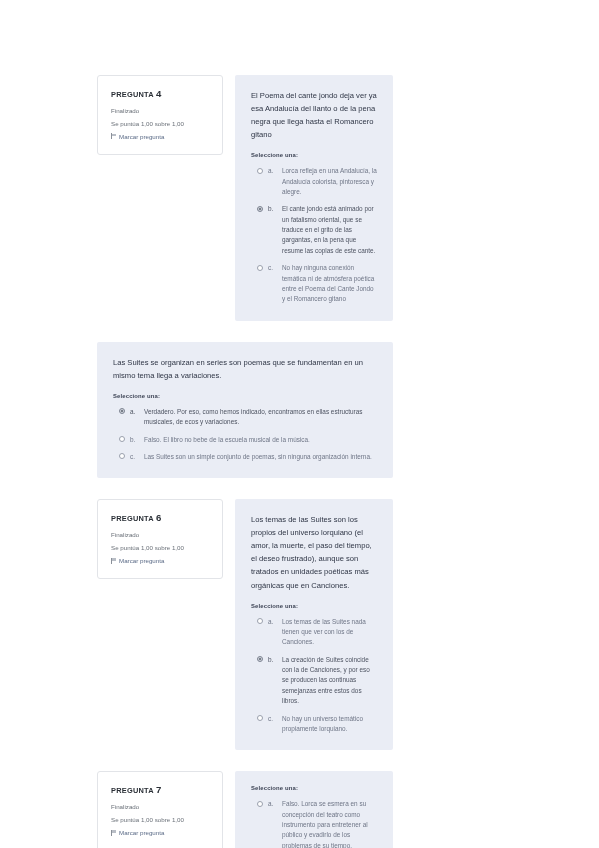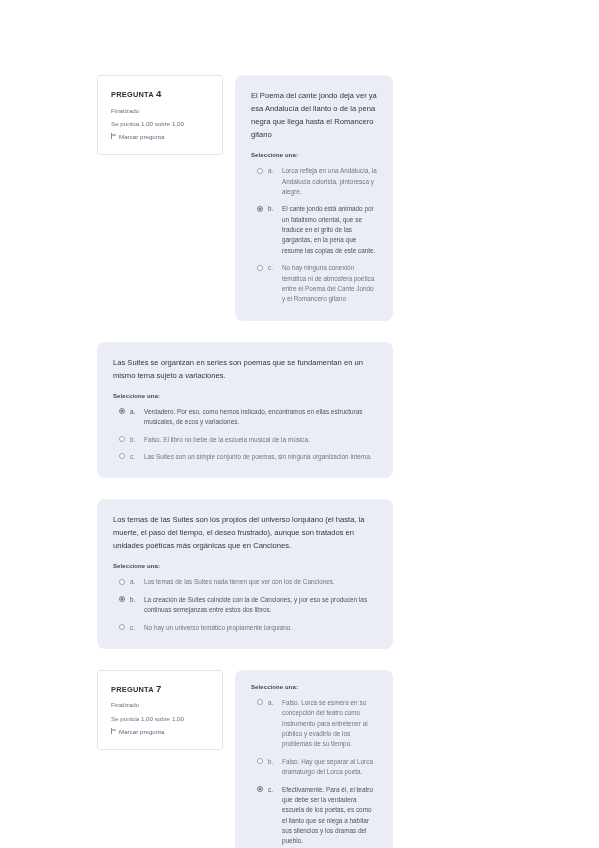--- a/index.html
+++ b/index.html
@@ -86,21 +86,21 @@
     content: "";
     position: absolute;
     left: 1px; top: 0.5px;
     width: 3.5px; height: 2.6px;
     background: #b9bec6;
   }
   
   .qpanel {
     flex: 1 1 auto;
     background: #eaedf5;
-    border-radius: 8px;
+    border-radius: 2px;
     padding: 14px 16px 16px 16px;
     min-width: 0;
   }
   .qtext {
     font-size: 7.6px;
     line-height: 1.72;
     color: #2e3545;
     margin: 0 0 11px 0;
   }
   .answer-label {
@@ -190,78 +190,90 @@
       <div class="option">
         <span class="radio"></span>
         <span class="opt-key">c.</span>
         <span class="opt-text">No hay ninguna conexión temática ni de atmósfera poética entre el Poema del Cante Jondo y el Romancero gitano</span>
       </div>
           </div>
     </div>
       </div>
       <div class="question">
     <div class="qpanel">
-      <p class="qtext">Las Suites se organizan en series son poemas que se fundamentan en un mismo tema sujeto a variaciones.</p>
+      <p class="qtext">Las Suites se organizan en series son poemas que se fundamentan en un mismo tema llega a variaciones.</p>
       <div class="answer-label">Seleccione una:</div>
       <div class="options">
       <div class="option selected">
         <span class="radio"></span>
         <span class="opt-key">a.</span>
         <span class="opt-text">Verdadero. Por eso, como hemos indicado, encontramos en ellas estructuras musicales, de ecos y variaciones.</span>
       </div>
       <div class="option">
         <span class="radio"></span>
         <span class="opt-key">b.</span>
         <span class="opt-text">Falso. El libro no bebe de la escuela musical de la música.</span>
       </div>
       <div class="option">
         <span class="radio"></span>
         <span class="opt-key">c.</span>
         <span class="opt-text">Las Suites son un simple conjunto de poemas, sin ninguna organización interna.</span>
-      </div>
-          </div>
-    </div>
-      </div>
-      <div class="question">
-    <div class="qpanel">
-      <p class="qtext">Los temas de las Suites son los propios del universo lorquiano (el hasta, la muerte, el paso del tiempo, el deseo frustrado), aunque son tratados en unidades poéticas más orgánicas que en Canciones.</p>
-      <div class="answer-label">Seleccione una:</div>
-      <div class="options">
-      <div class="option">
-        <span class="radio"></span>
-        <span class="opt-key">a.</span>
-        <span class="opt-text">Los temas de las Suites nada tienen que ver con los de Canciones.</span>
-      </div>
-      <div class="option selected">
-        <span class="radio"></span>
-        <span class="opt-key">b.</span>
-        <span class="opt-text">La creación de Suites coincide con la de Canciones, y por eso se producen las continuas semejanzas entre estos dos libros.</span>
-      </div>
-      <div class="option">
-        <span class="radio"></span>
-        <span class="opt-key">c.</span>
-        <span class="opt-text">No hay un universo temático propiamente lorquiano.</span>
       </div>
           </div>
     </div>
       </div>
       <div class="question">
     <div class="qinfo">
       <div class="qinfo-title">
         <span>PREGUNTA</span>
-        <span class="qnum">7</span>
+        <span class="qnum">6</span>
       </div>
       <div class="qinfo-state">Finalizado</div>
       <div class="qinfo-grade">Se puntúa 1,00 sobre 1,00</div>
       <div class="qinfo-flag">
         <span class="flag-icon"></span>
         <span>Marcar pregunta</span>
       </div>
     </div>
     <div class="qpanel">
+      <p class="qtext">Los temas de las Suites son los propios del universo lorquiano (el amor, la muerte, el paso del tiempo, el deseo frustrado), aunque son tratados en unidades poéticas más orgánicas que en Canciones.</p>
+      <div class="answer-label">Seleccione una:</div>
+      <div class="options">
+      <div class="option">
+        <span class="radio"></span>
+        <span class="opt-key">a.</span>
+        <span class="opt-text">Los temas de las Suites nada tienen que ver con los de Canciones.</span>
+      </div>
+      <div class="option selected">
+        <span class="radio"></span>
+        <span class="opt-key">b.</span>
+        <span class="opt-text">La creación de Suites coincide con la de Canciones, y por eso se producen las continuas semejanzas entre estos dos libros.</span>
+      </div>
+      <div class="option">
+        <span class="radio"></span>
+        <span class="opt-key">c.</span>
+        <span class="opt-text">No hay un universo temático propiamente lorquiano.</span>
+      </div>
+          </div>
+    </div>
+      </div>
+      <div class="question">
+    <div class="qinfo">
+      <div class="qinfo-title">
+        <span>PREGUNTA</span>
+        <span class="qnum">7</span>
+      </div>
+      <div class="qinfo-state">Finalizado</div>
+      <div class="qinfo-grade">Se puntúa 1,00 sobre 1,00</div>
+      <div class="qinfo-flag">
+        <span class="flag-icon"></span>
+        <span>Marcar pregunta</span>
+      </div>
+    </div>
+    <div class="qpanel">
       <div class="answer-label">Seleccione una:</div>
       <div class="options">
       <div class="option">
         <span class="radio"></span>
         <span class="opt-key">a.</span>
         <span class="opt-text">Falso. Lorca se esmera en su concepción del teatro como instrumento para entretener al público y evadirlo de los problemas de su tiempo.</span>
       </div>
       <div class="option">
         <span class="radio"></span>
         <span class="opt-key">b.</span>

